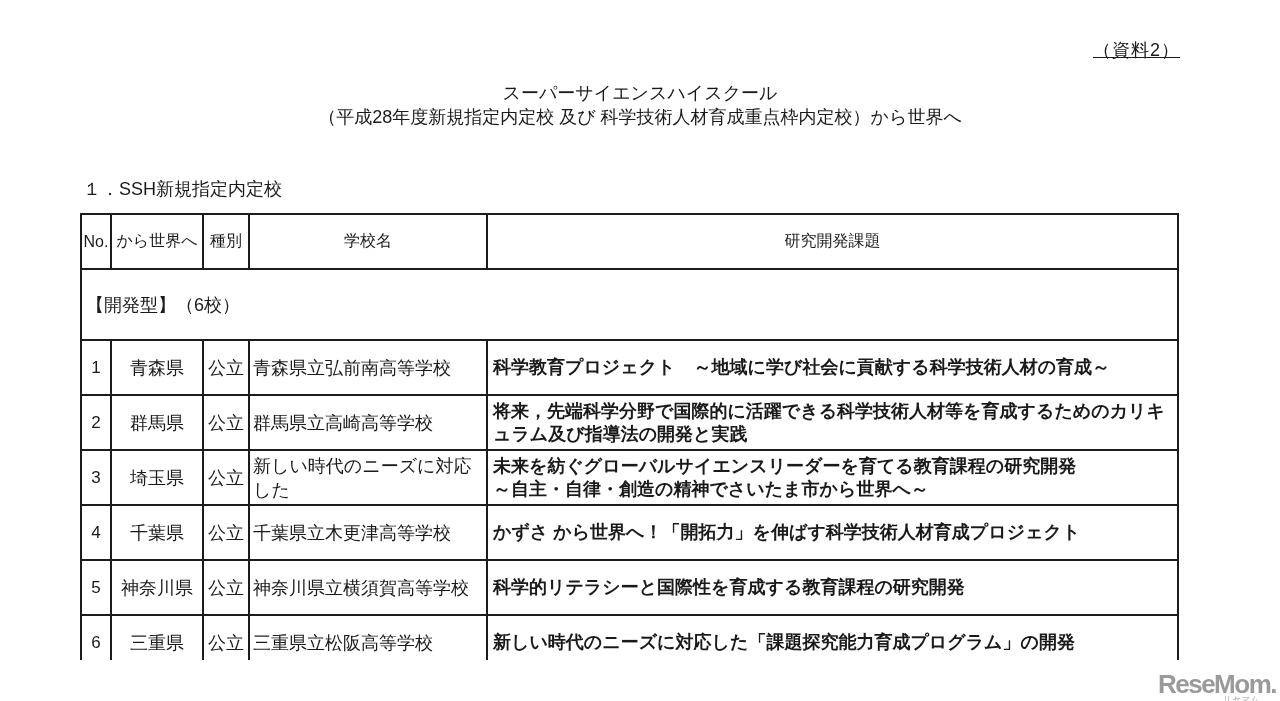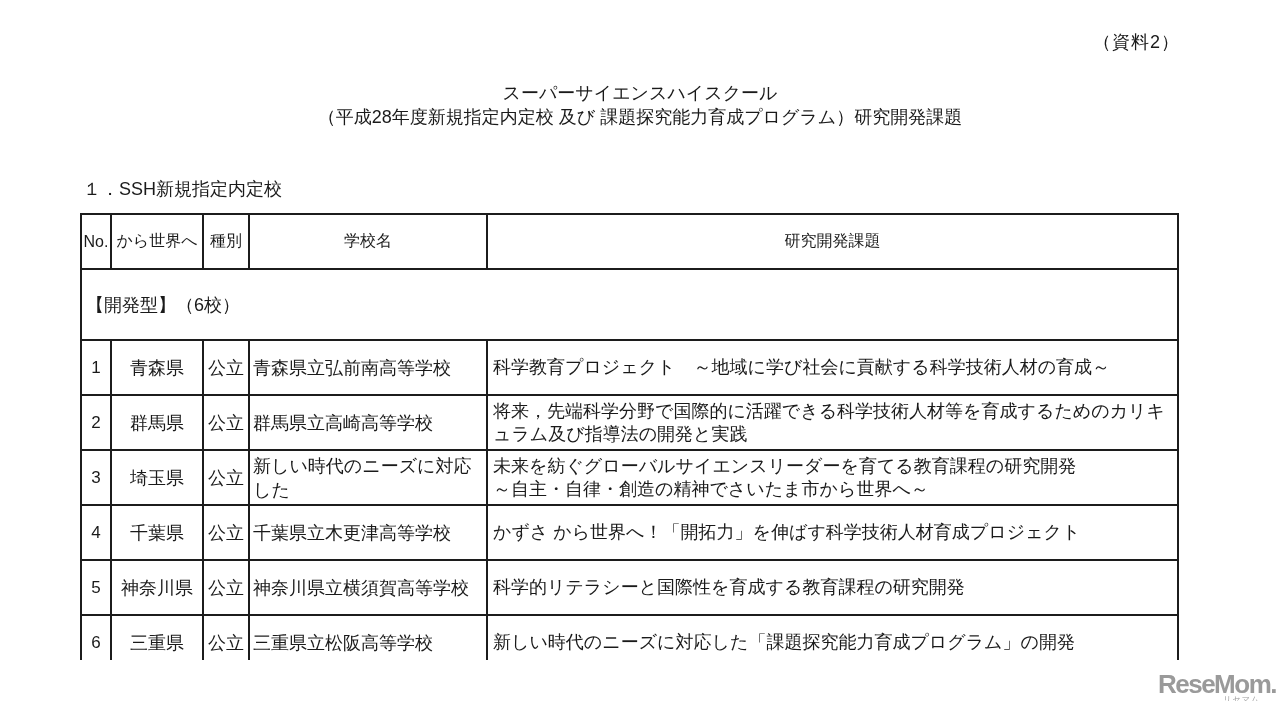--- a/index.html
+++ b/index.html
@@ -6,22 +6,22 @@
   html, body {
     width: 1280px; height: 701px;
     background: #ffffff;
     overflow: hidden;
     font-family: "Liberation Sans", "DejaVu Sans", sans-serif;
     color: #1a1a1a;
   }
   .canvas { position: relative; width: 1280px; height: 701px; background: #fff; }
 
   .doc-ref {
-    position: absolute; top: 30px; right: 100px;
-    font-size: 18px; letter-spacing: 1px;
+    position: absolute; top: 38px; right: 100px;
+    font-size: 18px; letter-spacing: 1px; text-decoration: underline;
   }
 
   .titles {
     position: absolute; top: 81px; left: 0; width: 100%;
     text-align: center; font-size: 18px; line-height: 24px;
   }
 
   .section-heading {
     position: absolute; top: 177px; left: 83px;
     font-size: 18px;
@@ -47,21 +47,21 @@
   tr.band td {
     height: 71px; text-align: left; padding-left: 4px; font-size: 18px;
   }
   tr.data-row td { height: 55px; }
   td.c-no   { text-align: center; font-size: 17px; }
   td.c-pref { text-align: center; }
   td.c-type { text-align: center; padding: 8px 1px; }
   td.c-school { text-align: left; padding-left: 3px; }
   td.c-theme  {
     text-align: left; padding: 2px 4px 2px 5px;
-    line-height: 23px; white-space: pre-line;
+    line-height: 23px; white-space: pre-line; font-weight: bold;
   }
   tr.partial-row td { height: 14px; }
 
   .logo {
     position: absolute; right: 4px; bottom: 4px;
     color: #9a9a9a; line-height: 1;
   }
   .logo .logo-text {
     font-size: 26px; font-weight: 800; letter-spacing: -1.5px;
     font-family: "Liberation Sans", "DejaVu Sans", sans-serif;
@@ -73,21 +73,21 @@
 </style>
 </head>
 <body>
 
 <div class="canvas">
 
   <div class="doc-ref">（資料2）</div>
 
   <div class="titles">
     <div>スーパーサイエンスハイスクール</div>
-    <div>（平成28年度新規指定内定校 及び 課題探究能力育成プログラム）研究開発課題</div>
+    <div>（平成28年度新規指定内定校 及び 科学技術人材育成重点枠内定校）から世界へ</div>
   </div>
 
   <div class="section-heading">１．SSH新規指定内定校</div>
 
   <div class="table-wrap">
     <table class="ssh">
       <colgroup>
         <col style="width:30px">
         <col style="width:92px">
         <col style="width:46px">

